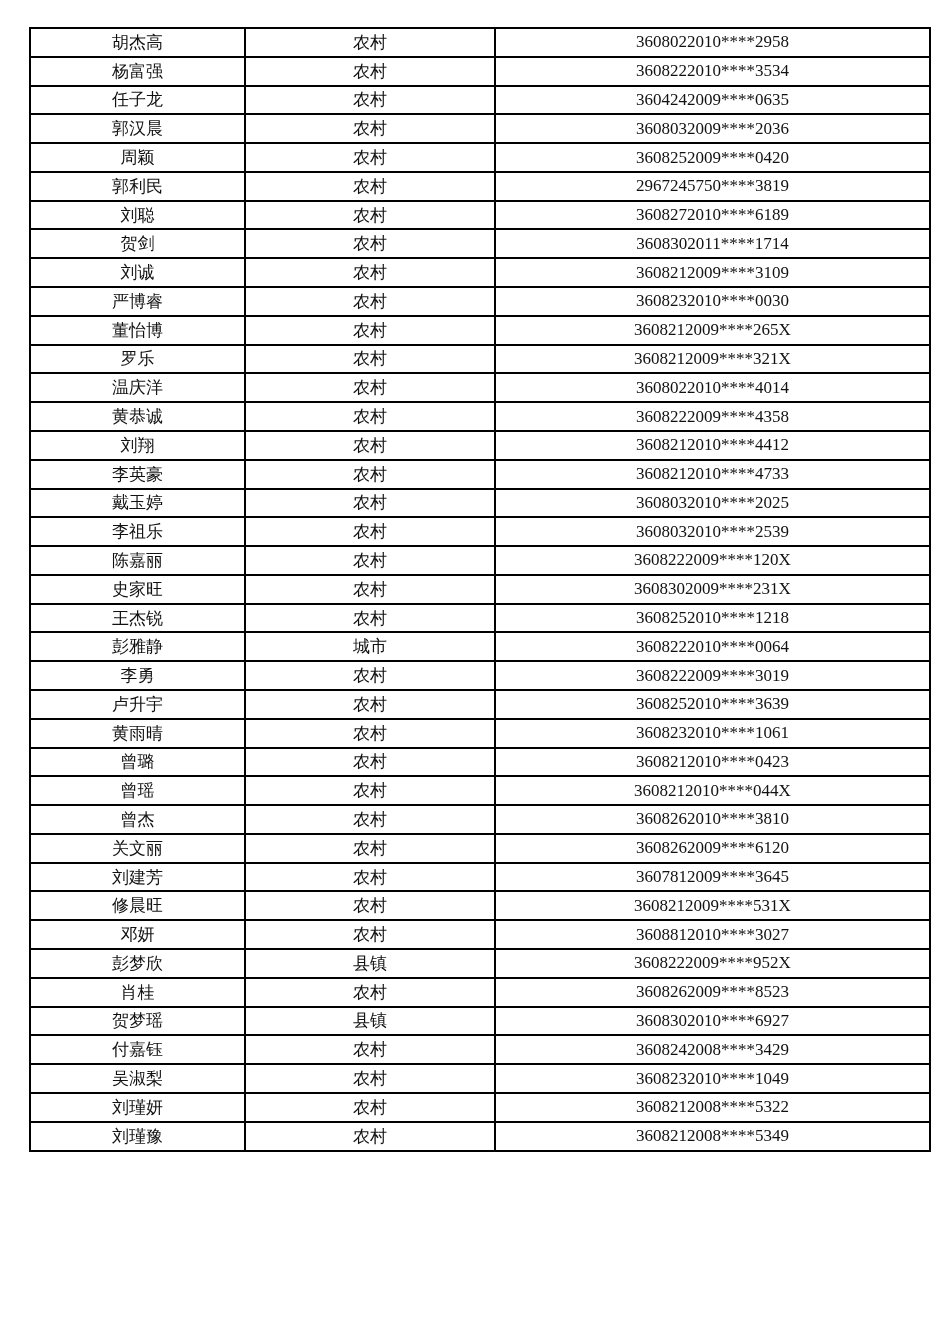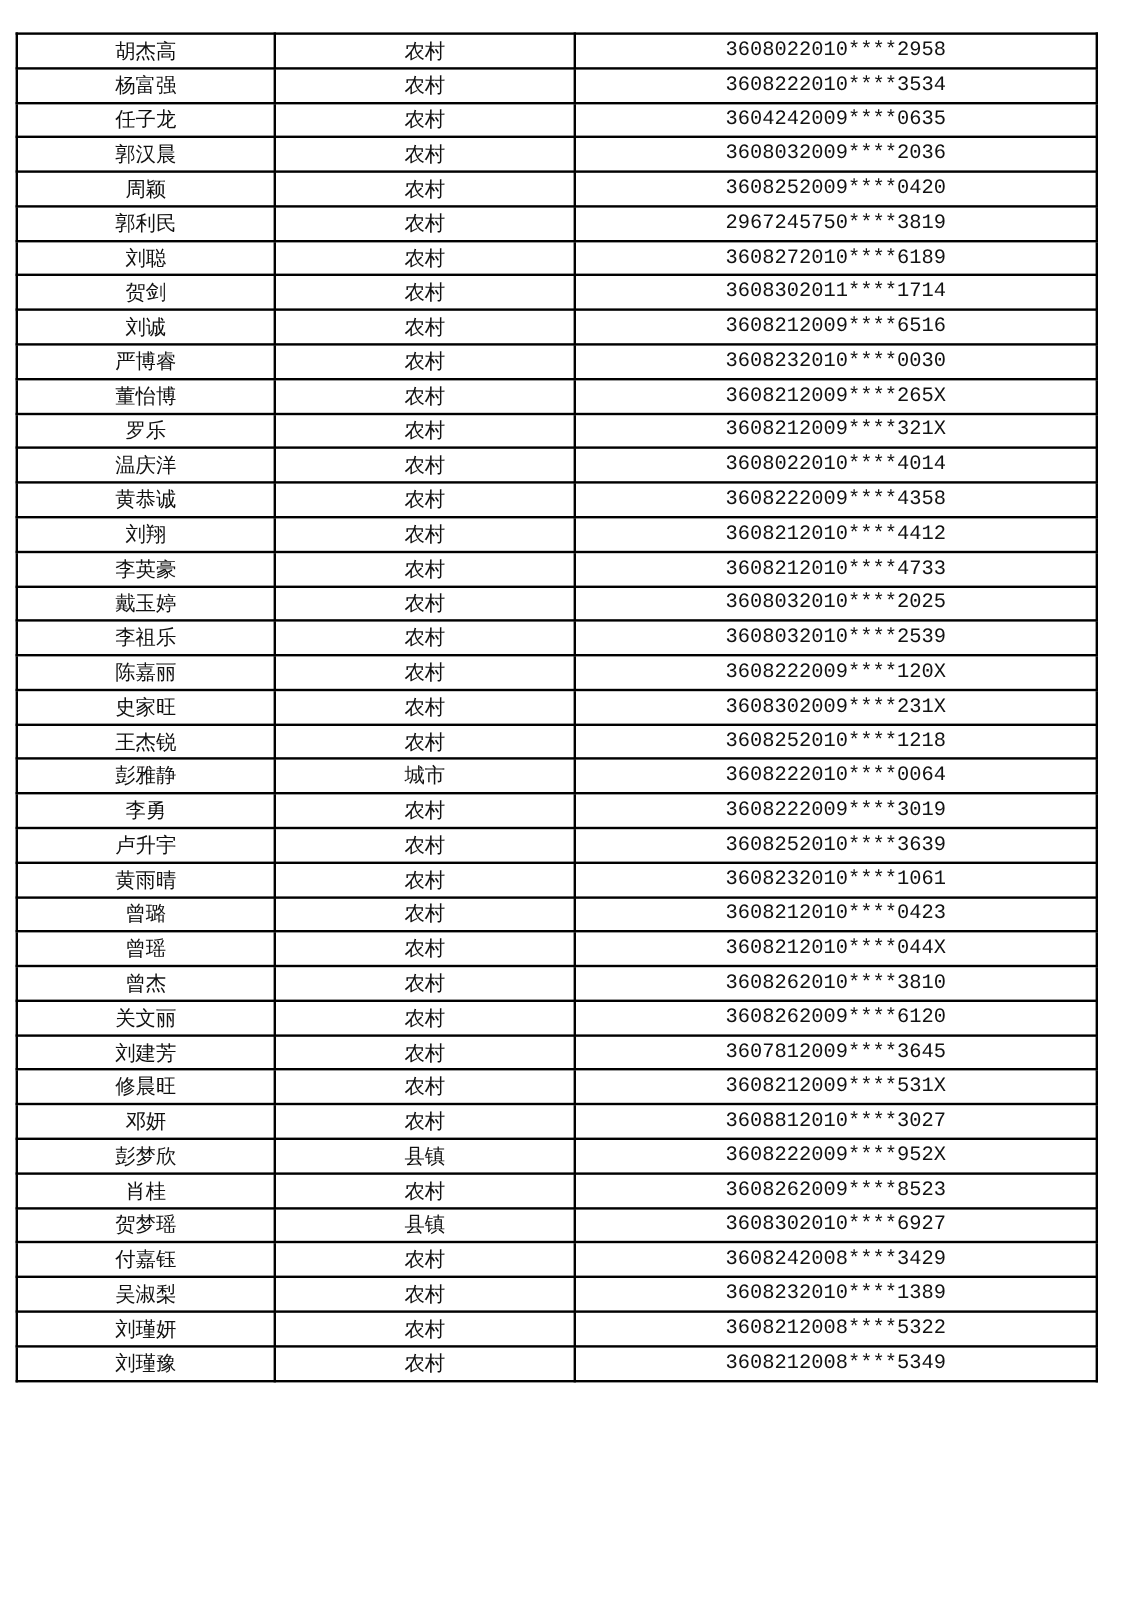--- a/index.html
+++ b/index.html
@@ -12,28 +12,27 @@
   }
   .page {
     position: relative;
     width: 950px;
     height: 1343px;
     background: #ffffff;
     overflow: hidden;
   }
   table.roster {
     position: absolute;
-    left: 13px;
+    left: 29px;
     top: 27px;
     width: 900px;
     height: 1125px;
     border-collapse: collapse;
     table-layout: fixed;
     background: #ffffff;
-    font-family: Liberation Mono, monospace;
   }
   table.roster td {
     border: 2px solid #000000;
     text-align: center;
     vertical-align: middle;
     font-size: 17px;
     color: #111111;
     padding: 0;
     overflow: hidden;
     white-space: nowrap;
@@ -89,21 +88,21 @@
           <td>3608272010****6189</td>
         </tr>
         <tr>
           <td>贺剑</td>
           <td>农村</td>
           <td>3608302011****1714</td>
         </tr>
         <tr>
           <td>刘诚</td>
           <td>农村</td>
-          <td>3608212009****6516</td>
+          <td>3608212009****3109</td>
         </tr>
         <tr>
           <td>严博睿</td>
           <td>农村</td>
           <td>3608232010****0030</td>
         </tr>
         <tr>
           <td>董怡博</td>
           <td>农村</td>
           <td>3608212009****265X</td>
@@ -229,21 +228,21 @@
           <td>3608302010****6927</td>
         </tr>
         <tr>
           <td>付嘉钰</td>
           <td>农村</td>
           <td>3608242008****3429</td>
         </tr>
         <tr>
           <td>吴淑梨</td>
           <td>农村</td>
-          <td>3608232010****1389</td>
+          <td>3608232010****1049</td>
         </tr>
         <tr>
           <td>刘瑾妍</td>
           <td>农村</td>
           <td>3608212008****5322</td>
         </tr>
         <tr>
           <td>刘瑾豫</td>
           <td>农村</td>
           <td>3608212008****5349</td>

